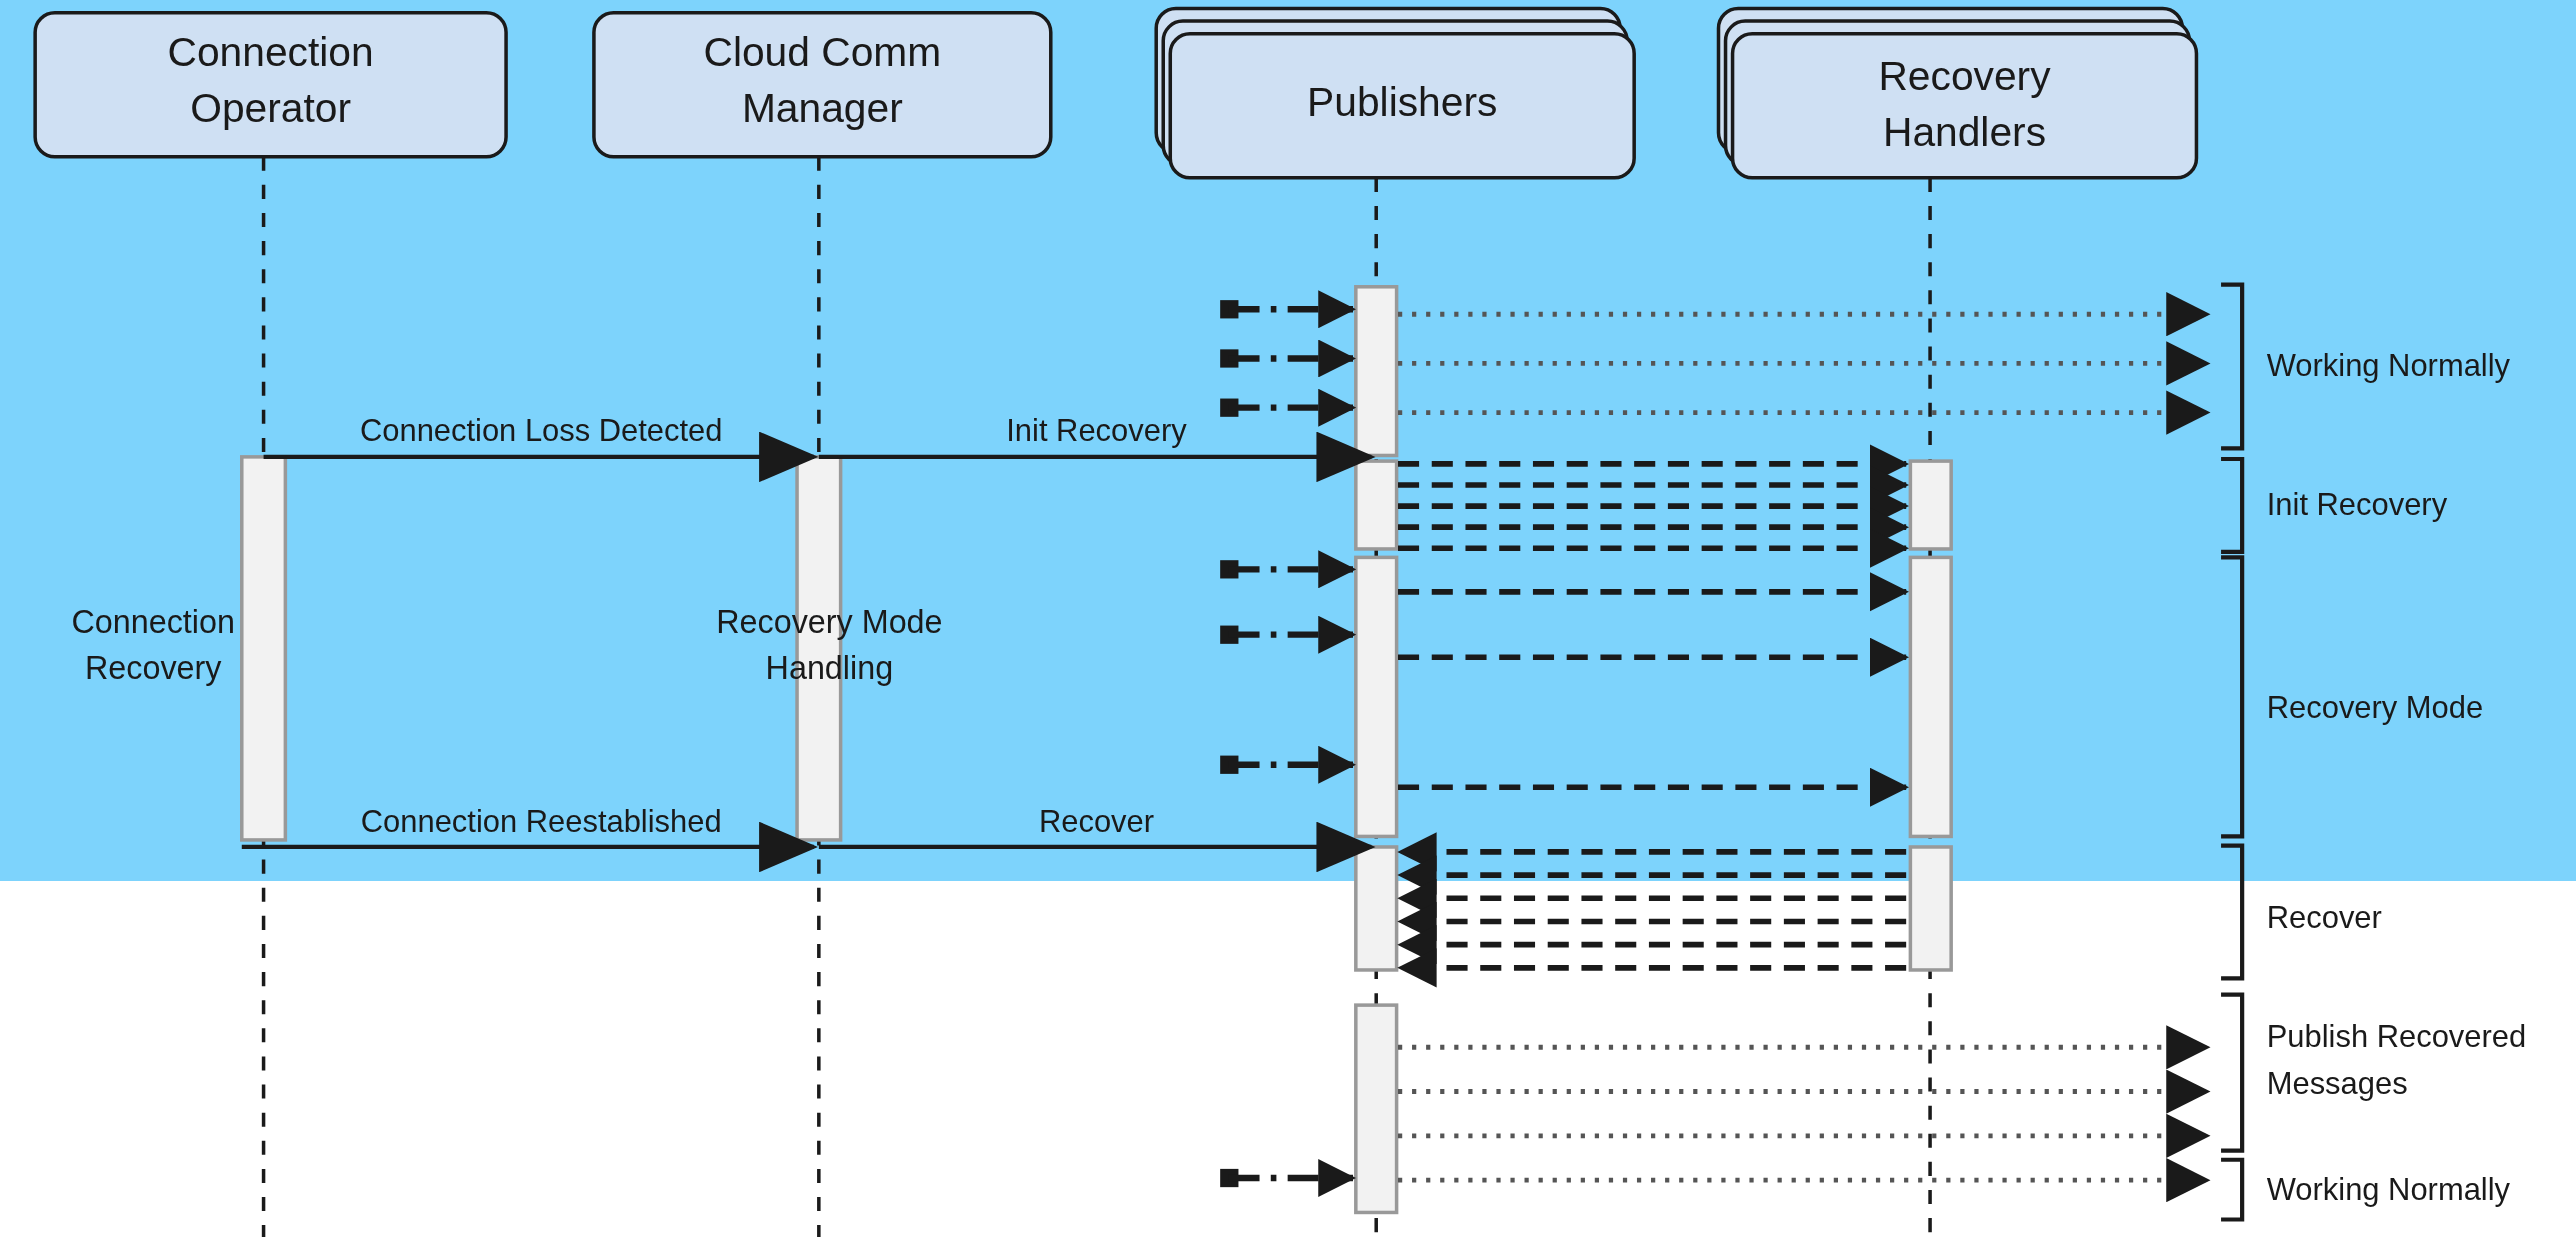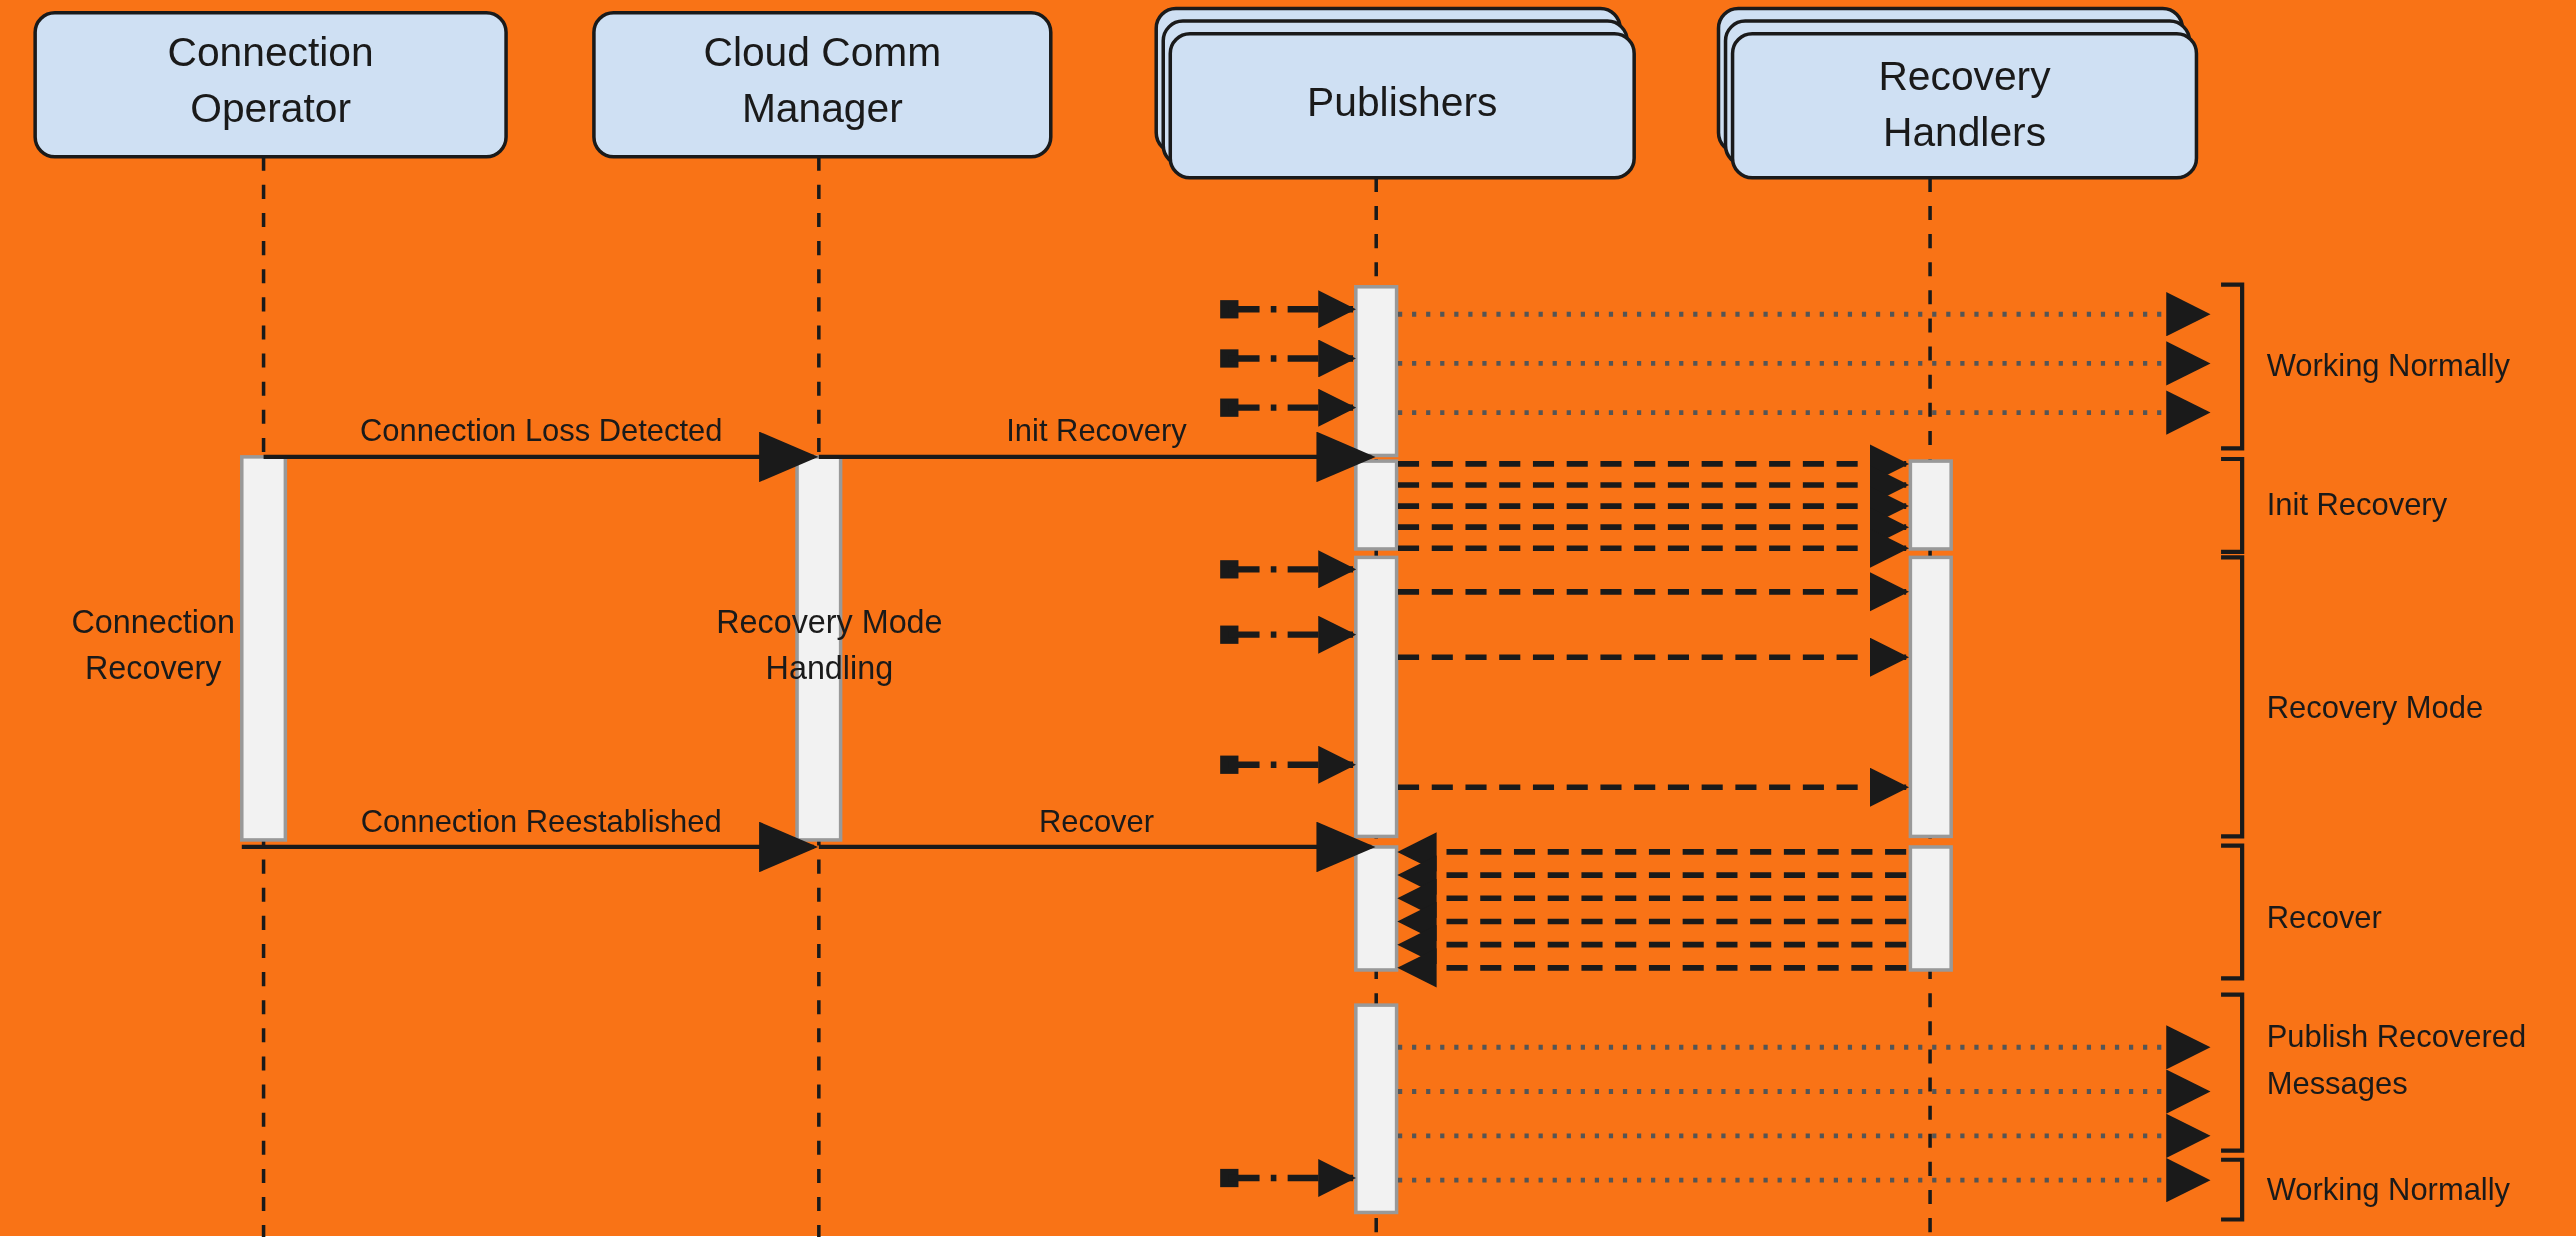--- a/index.html
+++ b/index.html
@@ -9,22 +9,22 @@
   }
   body {
     font-family: "Liberation Sans", sans-serif;
     width: 2576px;
     height: 1242px;
     overflow: hidden;
   }
   #diagram-root {
     position: relative;
     width: 2576px;
-    height: 1236px;
-    background: #f97316;
+    height: 881px;
+    background: #7dd3fc;
   }
   svg#seq-svg {
     display: block;
     width: 2576px;
     height: 1242px;
   }
   .lifeline-title {
     font-family: "Liberation Sans", sans-serif;
     font-size: 58px;
     fill: #1a1a1a;

